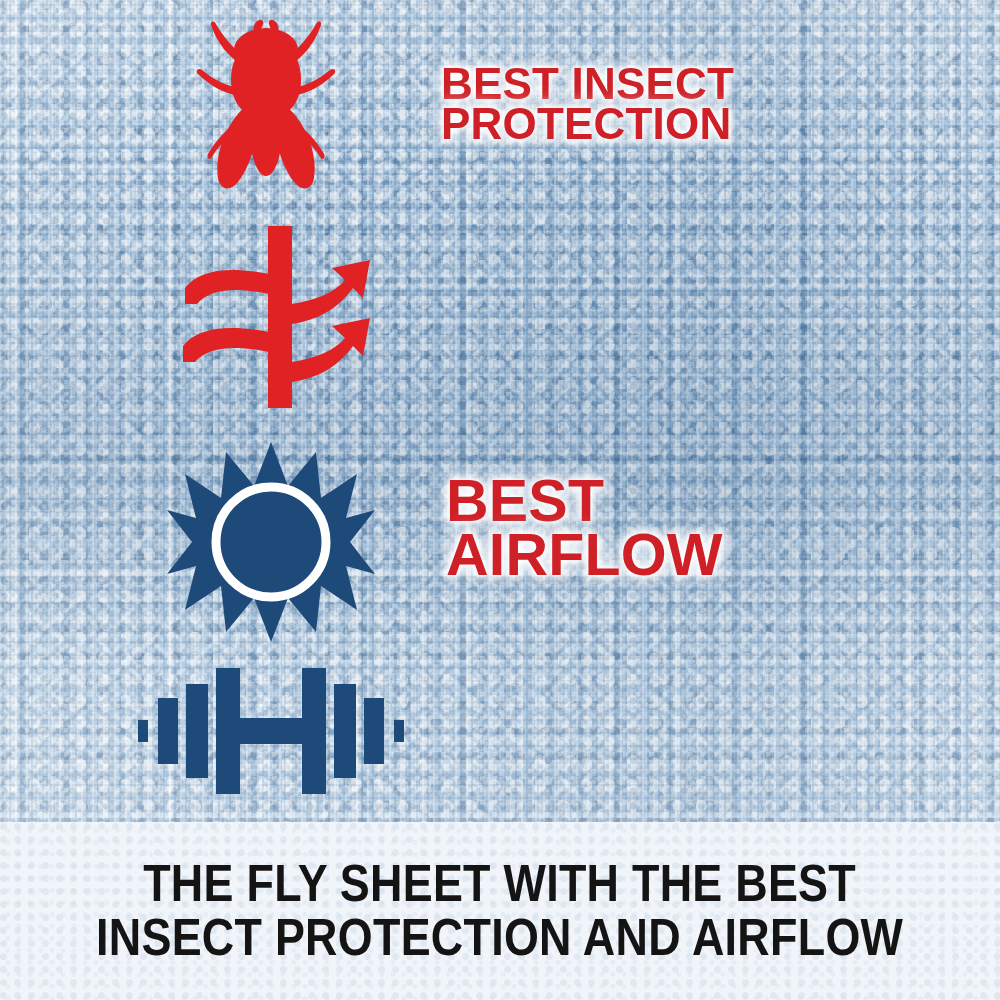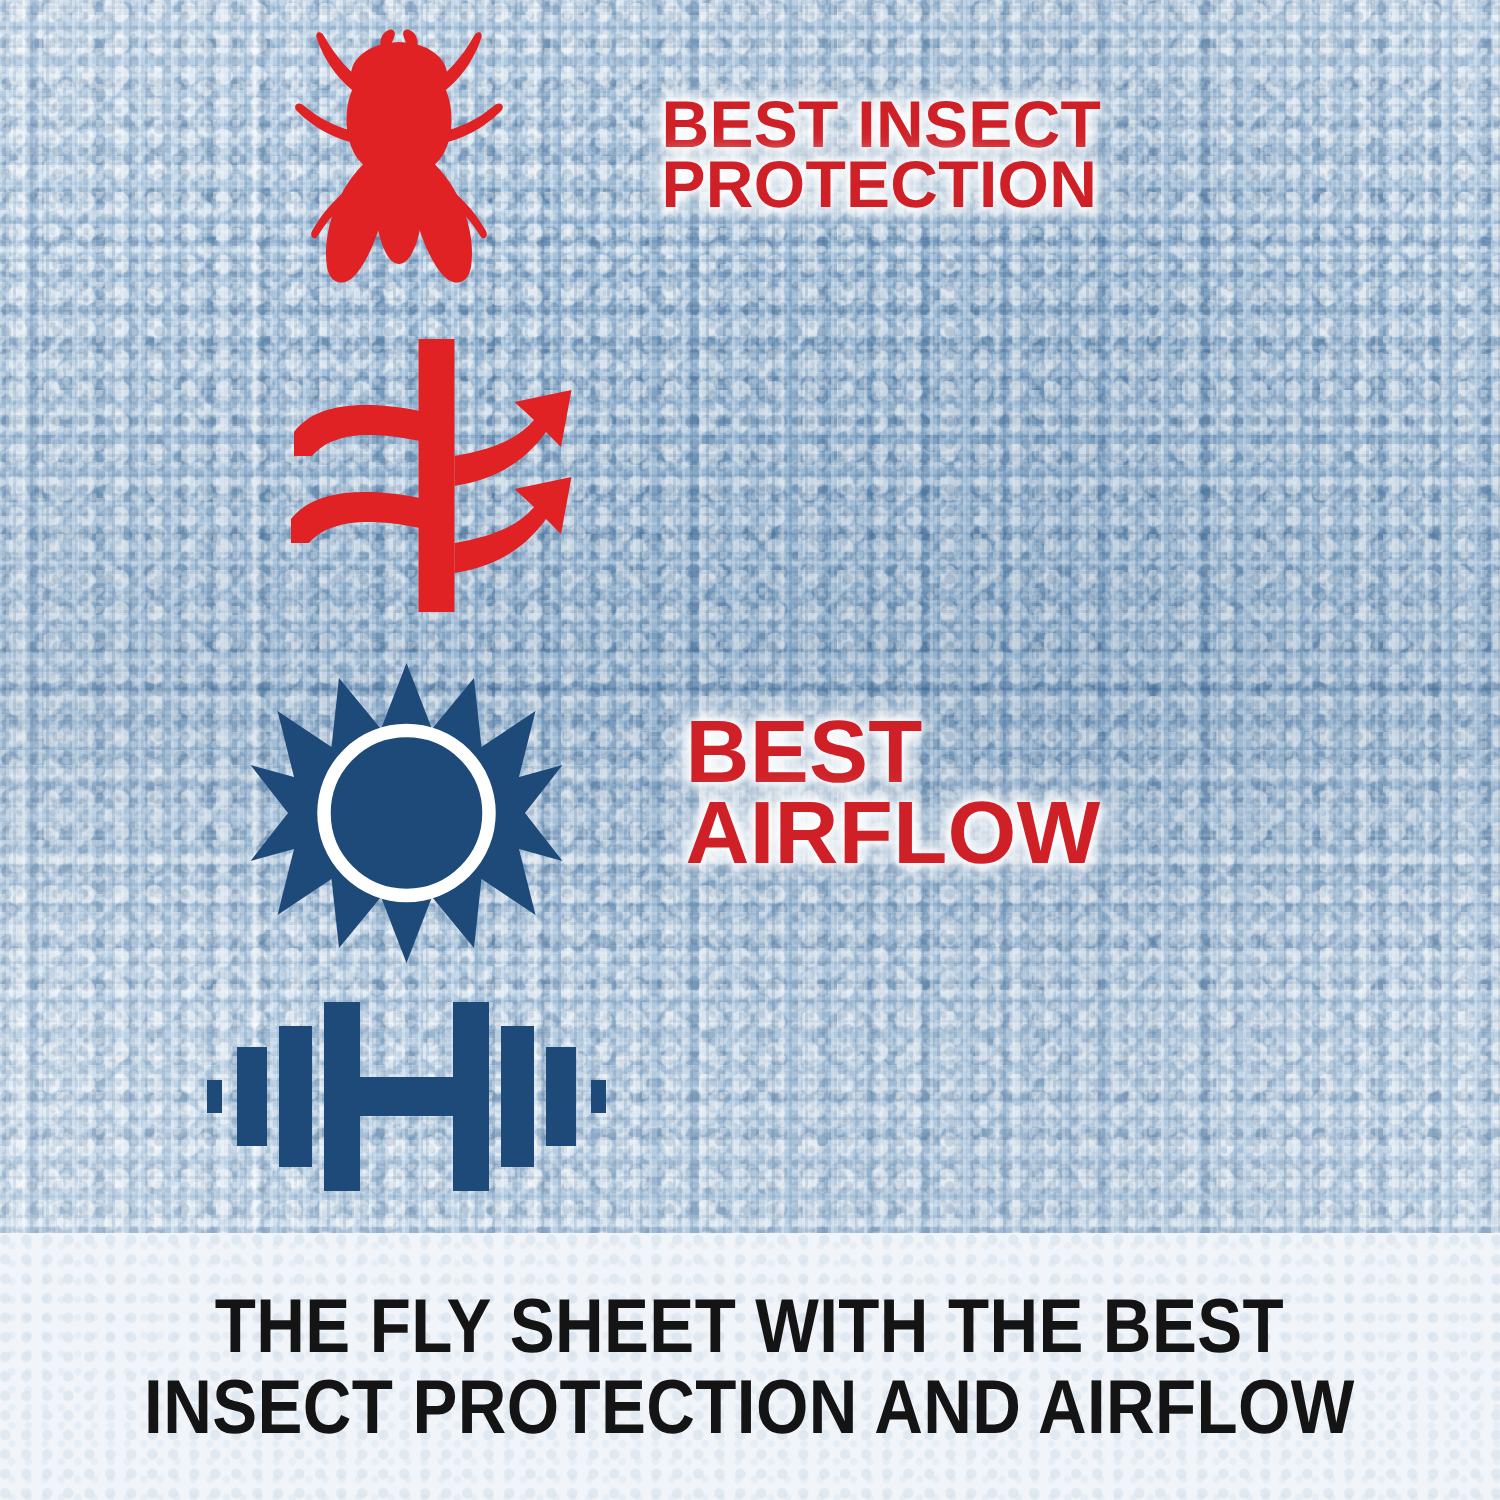--- a/index.html
+++ b/index.html
@@ -84,21 +84,21 @@
       0 0 7px #ffffff, 0 0 7px #ffffff, 0 0 12px #ffffff,
       0 0 16px rgba(255,255,255,.95), 0 0 22px rgba(255,255,255,.8);
   }
 
   
   #row-insect{left:0;top:14px;width:1000px;height:200px;}
   #row-insect .icon-wrap{position:absolute;left:186px;top:0;width:160px;height:190px;}
   #row-insect .txt{position:absolute;left:441px;top:50px;font-size:44px;}
 
   
-  #row-airflow{left:16px;top:222px;width:920px;height:190px;}
+  #row-airflow{left:5px;top:222px;width:920px;height:190px;}
   #row-airflow .icon-wrap{position:absolute;left:160px;top:0;width:220px;height:190px;}
   #row-airflow .txt{position:absolute;left:441px;top:252px;font-size:59px;}
 
   
   #row-uv{left:0;top:440px;width:1000px;height:210px;}
   #row-uv .icon-wrap{position:absolute;left:166px;top:0;width:210px;height:205px;}
   #row-uv .txt{position:absolute;left:441px;top:472px;font-size:59px;}
 
   
   #row-durability{left:0;top:650px;width:1000px;height:170px;}

